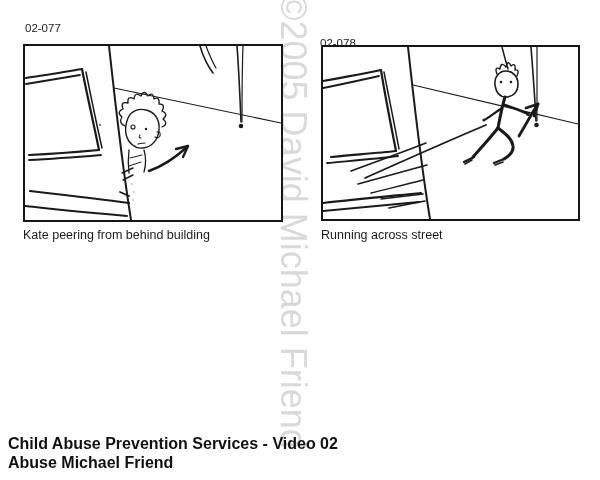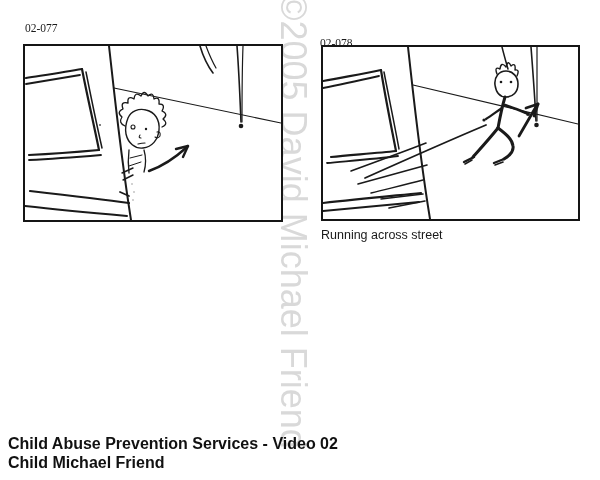--- a/index.html
+++ b/index.html
@@ -2,21 +2,21 @@
 <html><head>
 <meta charset="utf-8">
 <style>
   html,body{margin:0;padding:0;background:#ffffff;}
   .board{position:relative;width:600px;height:480px;background:#ffffff;overflow:hidden;
          font-family:"Liberation Sans", sans-serif;color:#1a1a1a;}
   .watermark{position:absolute;left:311px;top:-6px;z-index:0;
              transform:rotate(90deg);transform-origin:0 0;
              font-size:36px;line-height:36px;white-space:nowrap;color:#d9d9d9;
              font-family:"Liberation Sans", sans-serif;}
-  .panel-label{position:absolute;z-index:2;font-size:11.5px;color:#1a1a1a;font-family:Liberation Serif, serif;}
+  .panel-label{position:absolute;z-index:2;font-size:11.5px;color:#1a1a1a;}
   .label-1{left:25px;top:22px;}
   .label-2{left:320px;top:22px;margin-top:15px;}
   .panel{position:absolute;z-index:1;background:#ffffff;border:2px solid #151515;box-sizing:border-box;}
   .panel-1{left:23px;top:44px;width:260px;height:178px;}
   .panel-2{left:321px;top:45px;width:259px;height:176px;}
   .panel svg{display:block;width:100%;height:100%;}
   .caption{position:absolute;z-index:2;font-size:12.5px;color:#1a1a1a;}
   .caption-1{left:23px;top:228px;}
   .caption-2{left:321px;top:228px;text-align:center;}
   .footer{position:absolute;left:8px;top:434px;z-index:2;font-size:16px;line-height:19px;color:#111111;font-weight:bold;}
@@ -131,20 +131,21 @@
         <path class="sk" stroke-width="1.6" d="M180,115 L172,118"></path>
       </g>
       <g>
         <path class="sk" stroke-width="2.8" d="M196,89 L214,58"></path>
         <path class="sk" stroke-width="2.8" d="M215,57 L203,61"></path>
         <path class="sk" stroke-width="2.8" d="M215,57 L211,69"></path>
       </g>
     </svg>
   </div>
 
+  <div class="caption caption-1">Kate peering from behind building</div>
   <div class="caption caption-2">Running across street</div>
 
   <div class="footer">
     <div>Child Abuse Prevention Services - Video 02</div>
-    <div>Child Michael Friend</div>
+    <div>Abuse Michael Friend</div>
   </div>
 
 </div>
 
 </body></html>

